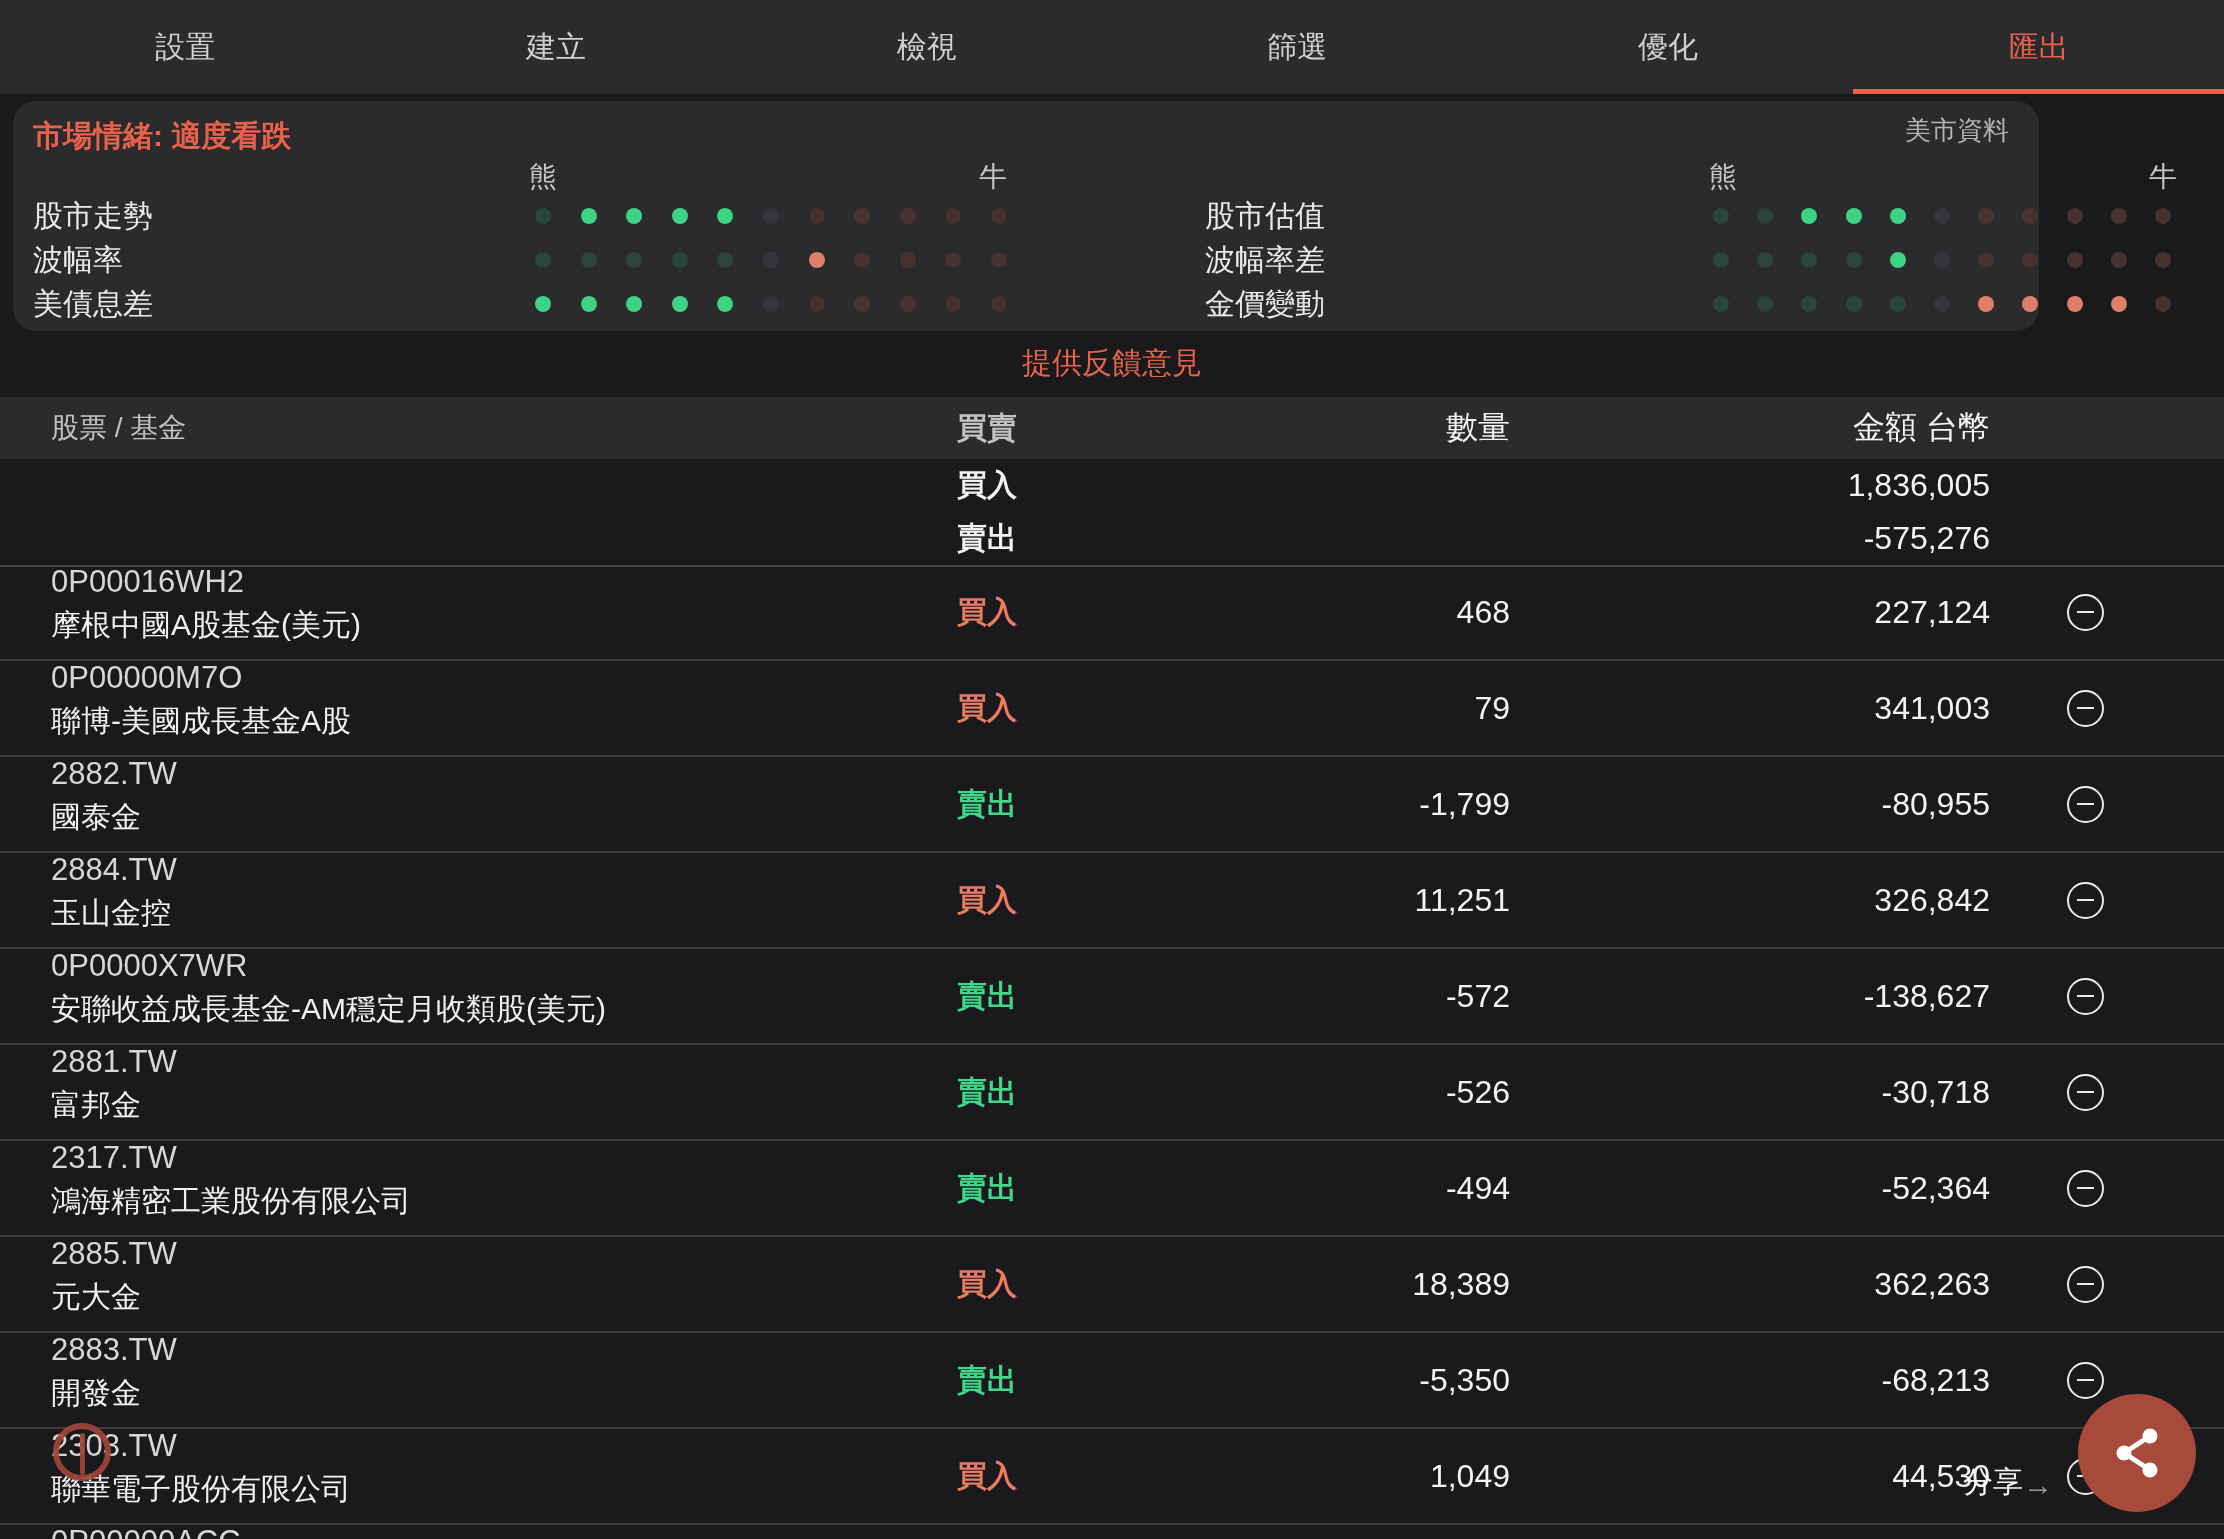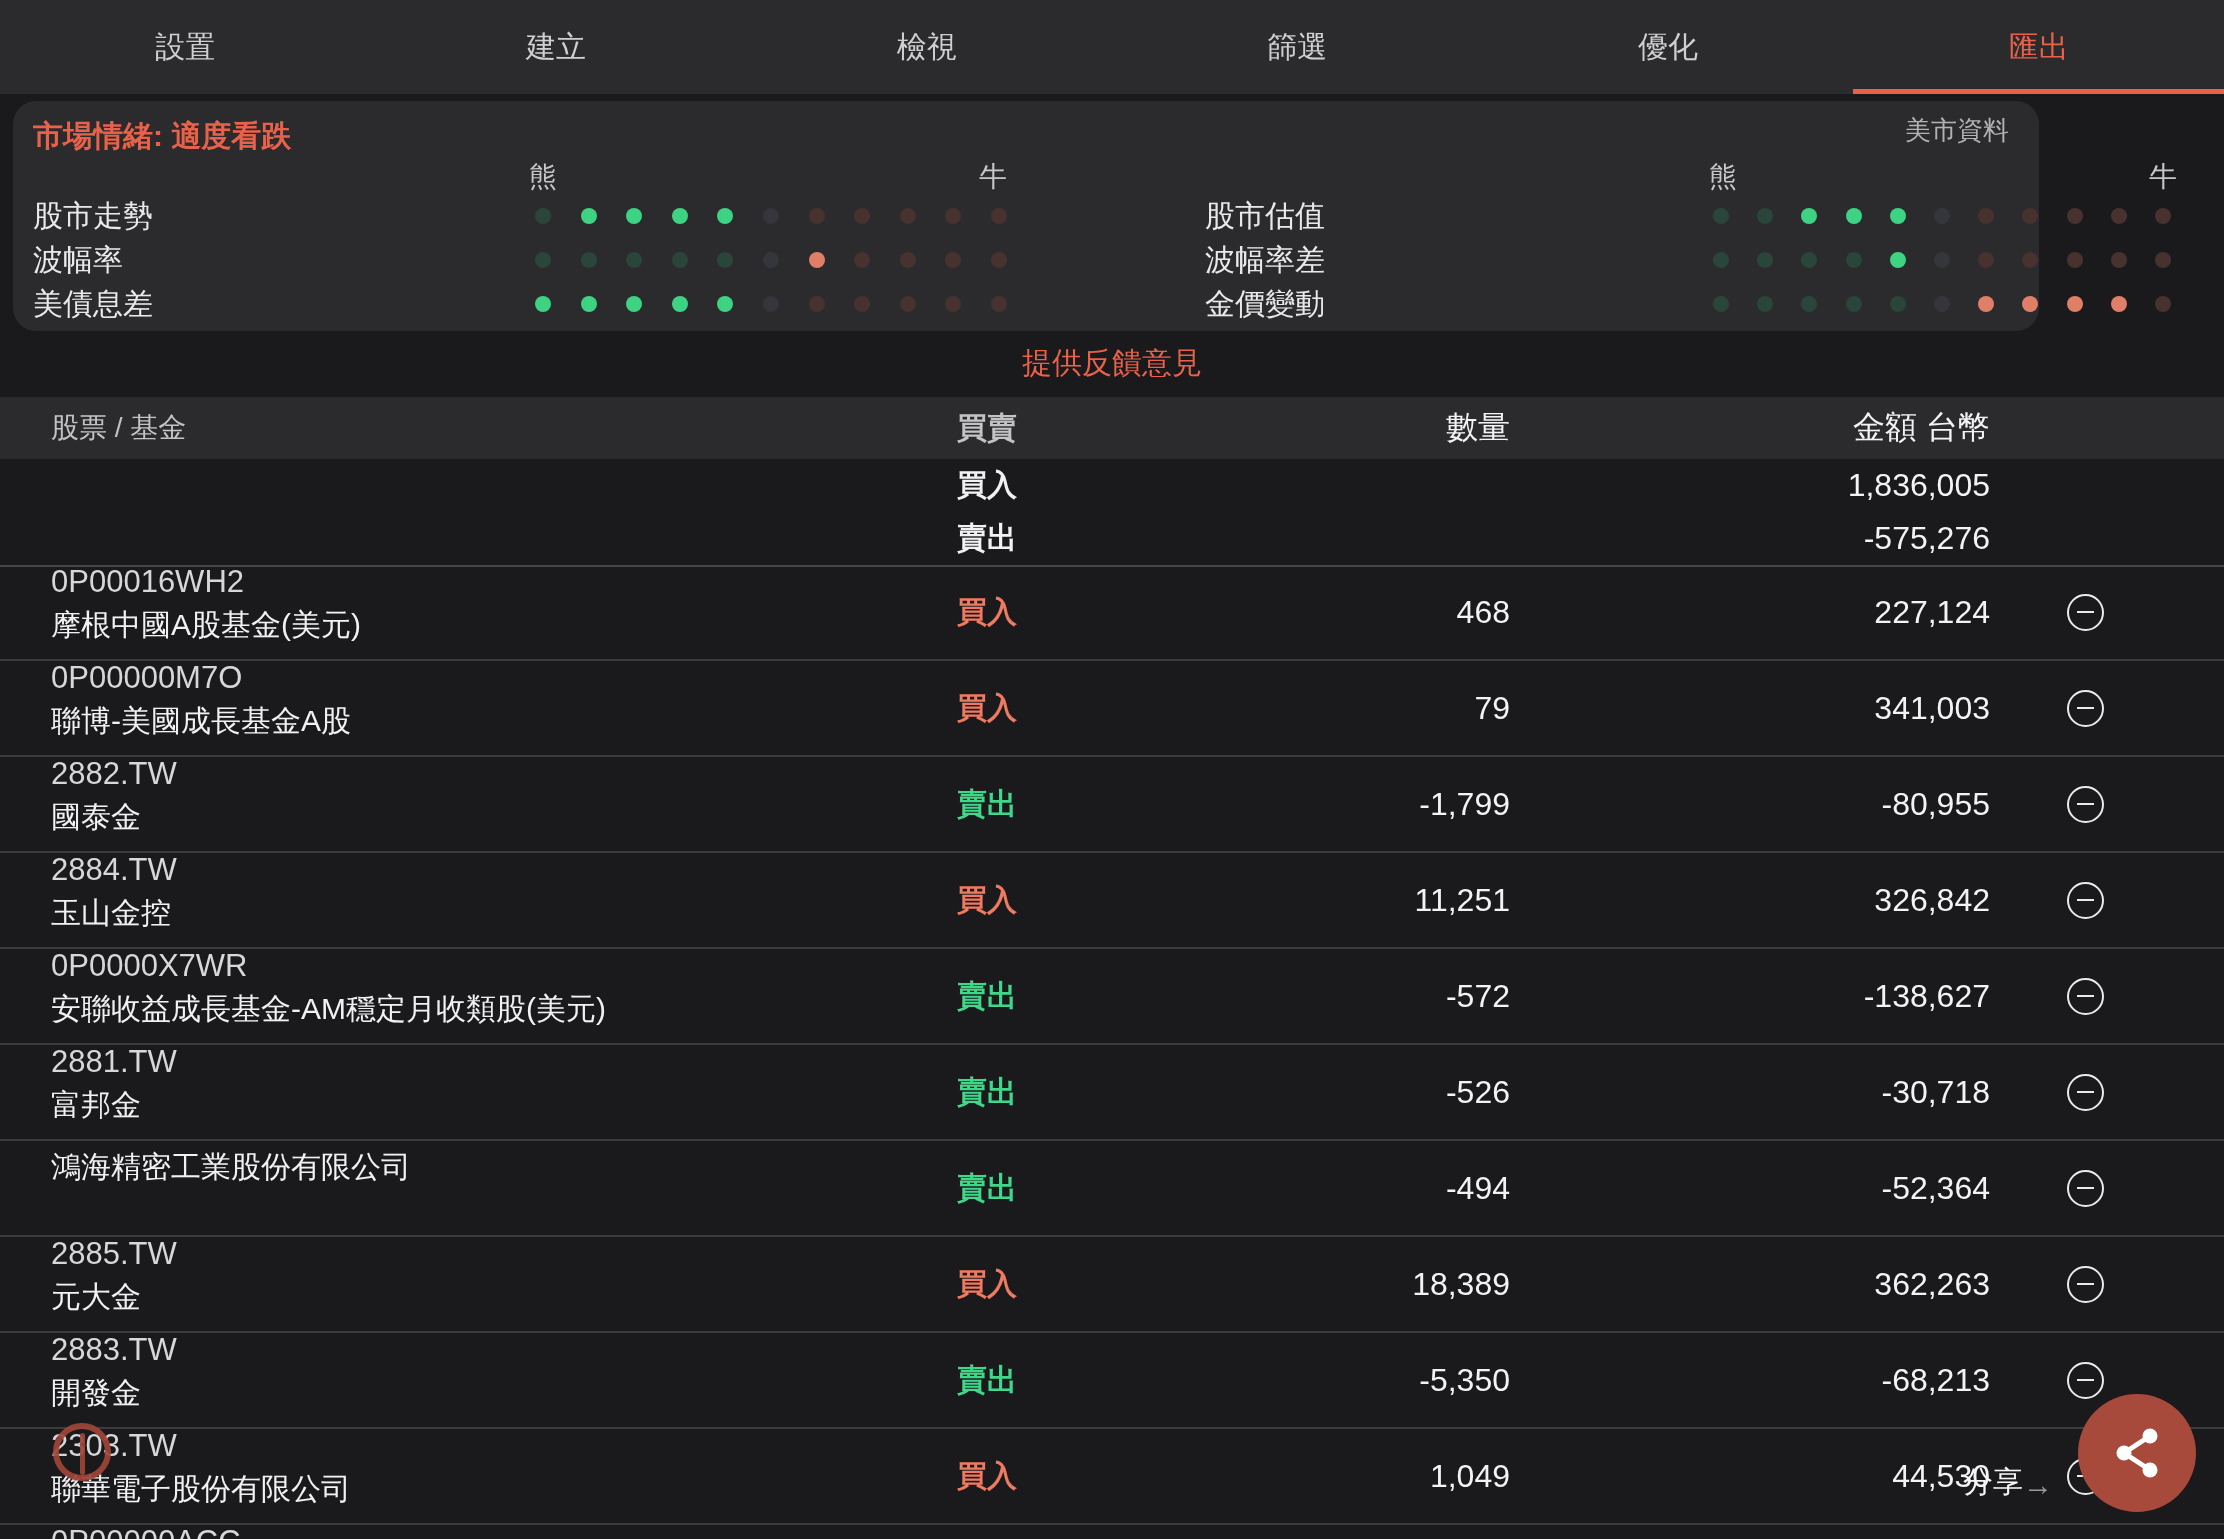--- a/index.html
+++ b/index.html
@@ -293,20 +293,21 @@
         </div>
         <div class="c-action sell">賣出</div>
         <div class="c-qty">-526</div>
         <div class="c-amount">-30,718</div>
         <div class="c-icon">
           <span class="minus"></span>
         </div>
       </div>
       <div class="trow grid">
         <div class="c-asset">
+          <div class="ticker">2317.TW</div>
           <div class="name">鴻海精密工業股份有限公司</div>
         </div>
         <div class="c-action sell">賣出</div>
         <div class="c-qty">-494</div>
         <div class="c-amount">-52,364</div>
         <div class="c-icon">
           <span class="minus"></span>
         </div>
       </div>
       <div class="trow grid">

